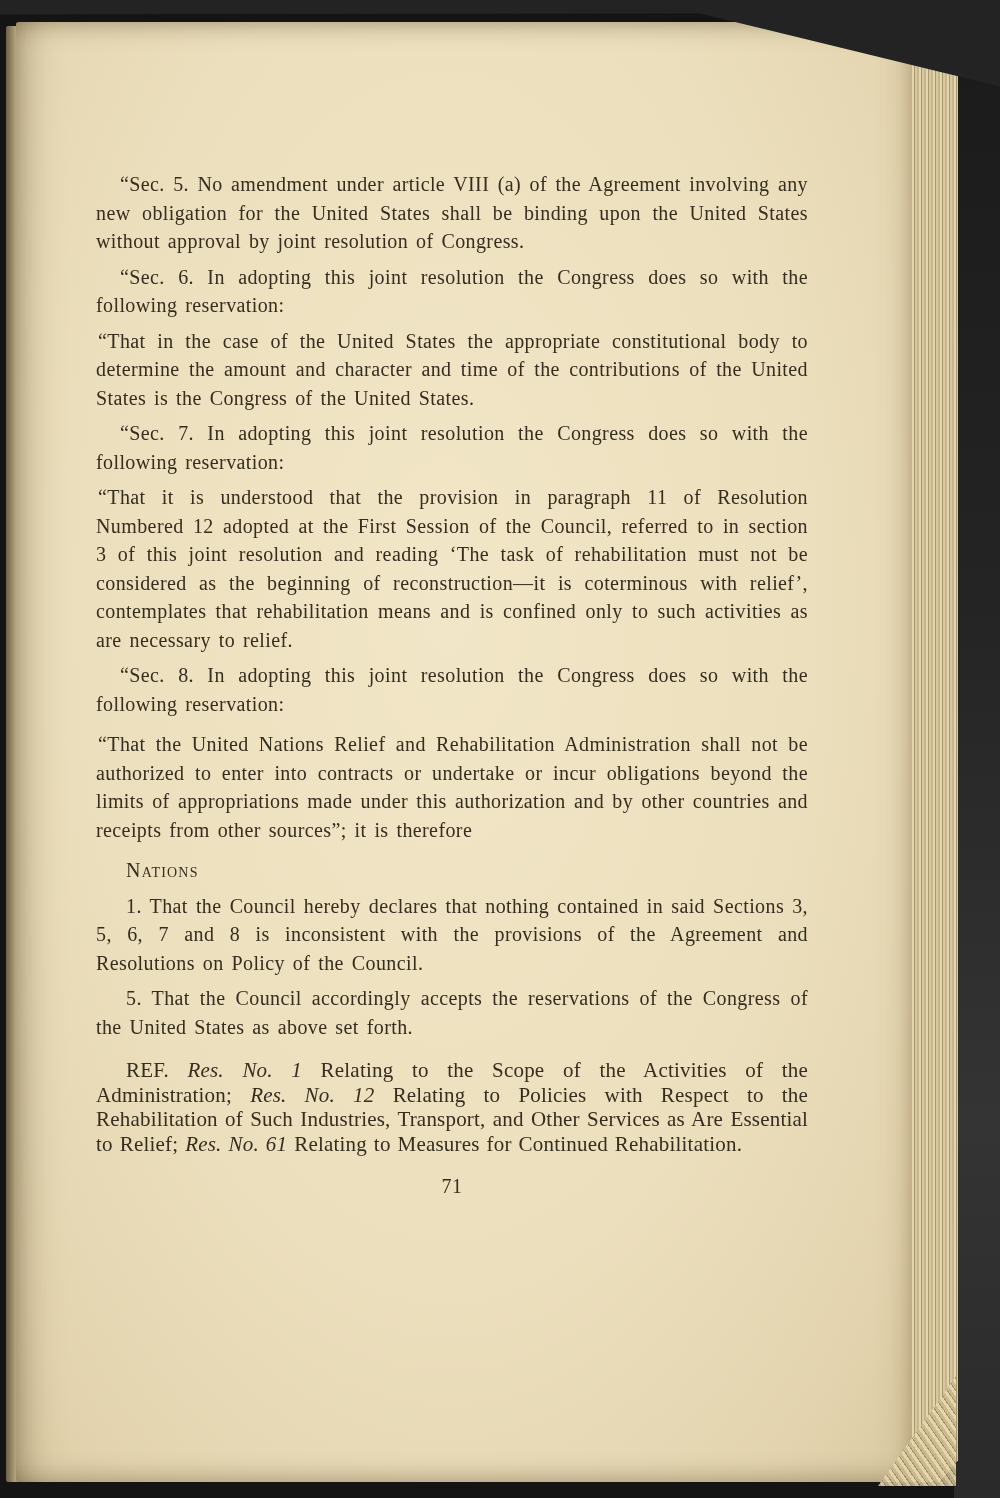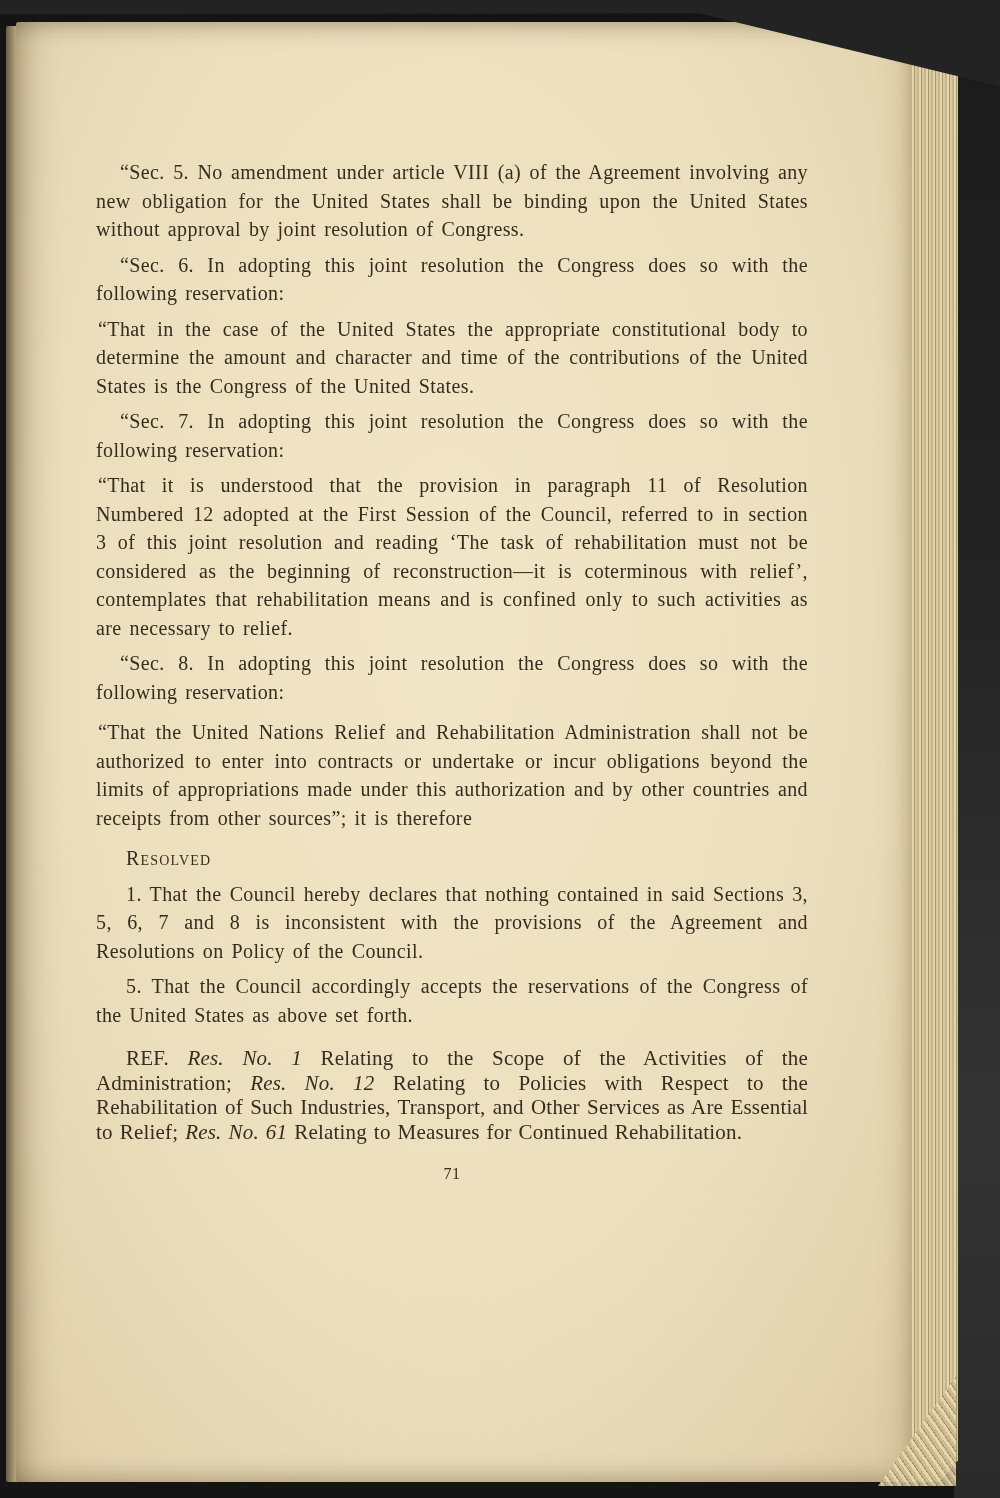--- a/index.html
+++ b/index.html
@@ -47,57 +47,57 @@
     background: #232323;
     clip-path: polygon(0 0, 100% 0, 100% 90%, 70% 14%, 0 15%);
     pointer-events: none;
   }
   .text-block {
     position: absolute; left: 80px; top: 136px; width: 712px;
     color: #362d1f; font-size: 20px; line-height: 28.5px;
     letter-spacing: .4px; word-spacing: 2.5px;
   }
   .para { margin: 7px 0 0 0; text-align: justify; }
-  [data-name="paragraphs"] .para:first-child { margin-top: 0; }
+  [data-name="paragraphs"] .para:first-child { margin-top: 12px; }
   .sec   { text-indent: 24px; }
   .that  { text-indent: 2px; font-family: Liberation Serif, serif; }
   .that-spaced { text-indent: 2px; margin-top: 12px; }
   .resolved {
     margin-left: 30px; margin-top: 12px;
     font-variant: small-caps; letter-spacing: 1.2px;
   }
   .item { text-indent: 30px; }
   .ref {
     margin-top: 17px; font-size: 21px; line-height: 24.5px;
     letter-spacing: .2px; word-spacing: 1.5px; text-indent: 30px;
   }
   .italic { font-style: italic; }
   .page-number {
     margin-top: 16px; text-align: center;
-    font-size: 16px; letter-spacing: .5px; color: #362d1f;
+    font-size: 20px; letter-spacing: .5px; color: #362d1f;
   }
 </style>
 </head>
 <body>
 
 <div class="right-col" data-name="scan-right-gutter"></div>
 <div class="left-sliver" data-name="facing-page-edge"></div>
 <div class="page-stack" data-name="page-stack-edge"></div>
 
 <div class="paper" data-name="book-page">
   <div class="text-block" data-name="page-text">
     <div data-name="paragraphs">
         <p class="para sec" data-name="paragraph-sec"><span data-name="text">“Sec. 5. No amendment under article VIII (a) of the Agreement involving any new obligation for the United States shall be binding upon the United States without approval by joint resolution of Congress.</span></p>
         <p class="para sec" data-name="paragraph-sec"><span data-name="text">“Sec. 6. In adopting this joint resolution the Congress does so with the following reservation:</span></p>
         <p class="para that" data-name="paragraph-that"><span data-name="text">“That in the case of the United States the appropriate constitutional body to determine the amount and character and time of the contributions of the United States is the Congress of the United States.</span></p>
         <p class="para sec" data-name="paragraph-sec"><span data-name="text">“Sec. 7. In adopting this joint resolution the Congress does so with the following reservation:</span></p>
         <p class="para that" data-name="paragraph-that"><span data-name="text">“That it is understood that the provision in paragraph 11 of Resolution Numbered 12 adopted at the First Session of the Council, referred to in section 3 of this joint resolution and reading ‘The task of rehabilitation must not be considered as the beginning of reconstruction—it is coterminous with relief’, contemplates that rehabilitation means and is confined only to such activities as are necessary to relief.</span></p>
         <p class="para sec" data-name="paragraph-sec"><span data-name="text">“Sec. 8. In adopting this joint resolution the Congress does so with the following reservation:</span></p>
         <p class="para that-spaced" data-name="paragraph-that-spaced"><span data-name="text">“That the United Nations Relief and Rehabilitation Administration shall not be authorized to enter into contracts or undertake or incur obligations beyond the limits of appropriations made under this authorization and by other countries and receipts from other sources”; it is therefore</span></p>
-        <p class="para resolved" data-name="paragraph-resolved"><span data-name="text">Resolved</span></p>
+        <p class="para resolved" data-name="paragraph-resolved"><span data-name="text">Nations</span></p>
         <p class="para item" data-name="paragraph-item"><span data-name="text">1. That the Council hereby declares that nothing contained in said Sections 3, 5, 6, 7 and 8 is inconsistent with the provisions of the Agreement and Resolutions on Policy of the Council.</span></p>
         <p class="para item" data-name="paragraph-item"><span data-name="text">5. That the Council accordingly accepts the reservations of the Congress of the United States as above set forth.</span></p>
         <p class="para ref" data-name="paragraph-ref"><span data-name="text">REF. </span><span class="italic" data-name="italic-text">Res. No. 1</span><span data-name="text"> Relating to the Scope of the Activities of the Administration; </span><span class="italic" data-name="italic-text">Res. No. 12</span><span data-name="text"> Relating to Policies with Respect to the Rehabilitation of Such Industries, Transport, and Other Services as Are Essential to Relief; </span><span class="italic" data-name="italic-text">Res. No. 61</span><span data-name="text"> Relating to Measures for Continued Rehabilitation.</span></p>
       </div>
     <div class="page-number" data-name="page-number">71</div>
   </div>
 </div>
 
 <div class="corner-pages" data-name="page-corner-edges"></div>
 <div class="top-dark" data-name="scan-top-shadow"></div>

